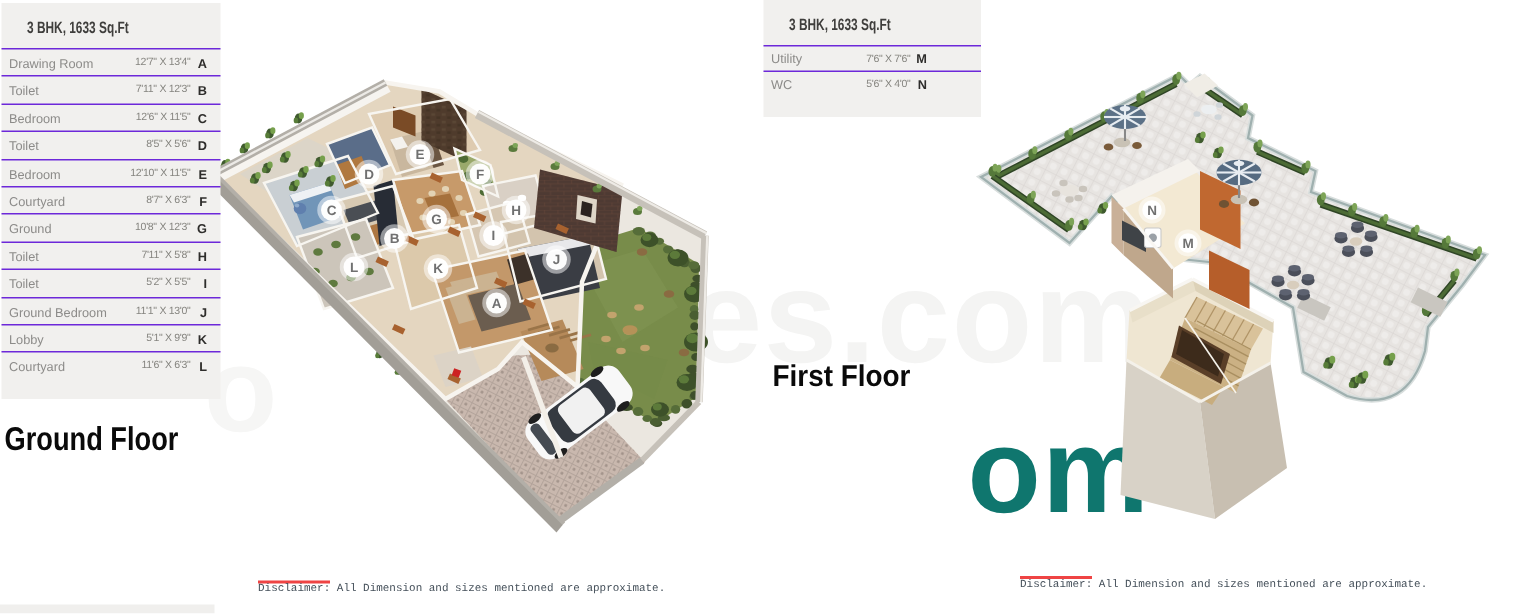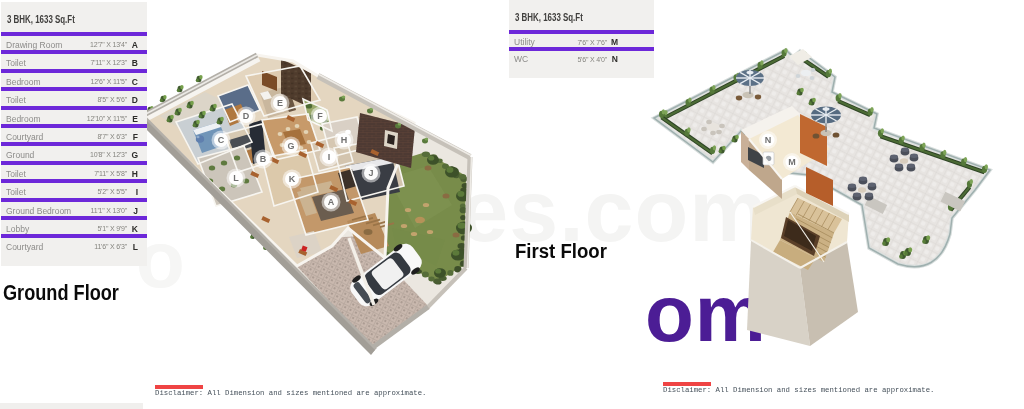--- a/index.html
+++ b/index.html
@@ -1,39 +1,39 @@
 <!DOCTYPE html>
 <html><head><meta charset="utf-8">
 <style>
 * { margin:0; padding:0; box-sizing:border-box; }
 html,body { width:1024px; height:409px; background:#ffffff; font-family:"Liberation Sans",sans-serif; position:relative; overflow:hidden; }
 .wm { position:absolute; color:#f4f4f3; font-weight:bold; letter-spacing:1px; z-index:1; }
 #wm1 { left:424px; top:160px; font-size:88px; }
-#wm2 { left:645px; top:268px; font-size:80px; color:#4c1d95; }
+#wm2 { left:645px; top:268px; font-size:80px; color:#0f766e; }
 #wm3 { left:136px; top:214px; font-size:80px; color:#f6f6f5; }
 .tbl { position:absolute; background:#f1f0ee; z-index:5; }
 #tleft { left:1px; top:2px; width:146px; height:264px; }
 #tright { left:509px; top:0px; width:145px; height:78px; }
-.thead { font-size:11px; font-weight:bold; color:#3f3e3c; padding:11px 0 0 6px; height:30px; }
+.thead { font-size:11px; font-weight:bold; color:#3f3e3c; padding:11px 0 0 17px; height:30px; }
 .thead span { display:inline-block; transform:scaleX(0.72); transform-origin:0 50%; white-space:nowrap; }
-.trow { position:relative; border-top:4px solid #6d28d9; font-size:8.5px; color:#8c8b89; }
+.trow { position:relative; border-top:1px solid #6d28d9; font-size:8.5px; color:#8c8b89; }
 #tleft .trow { height:18.4px; line-height:18.4px; }
 #tright .trow { height:17px; line-height:17px; }
 .rname { padding-left:5px; }
 .rdim { position:absolute; right:20px; font-size:7px; color:#85847f; letter-spacing:-0.2px; }
 .rlet { position:absolute; right:9px; font-weight:bold; color:#2e2d2b; font-size:8.5px; }
 #tright .rdim { right:47px; }
 #tright .rlet { right:36px; }
 .flabel { position:absolute; font-weight:bold; color:#0a0a0a; z-index:6; transform-origin:0 0; }
 #lab-g { left:3px; top:280px; font-size:22px; transform:scaleX(0.825); }
 #lab-f { left:515px; top:240px; font-size:20px; transform:scaleX(0.93); }
 .disc { position:absolute; font-family:"Liberation Mono",monospace; font-size:7.3px; color:#45505a; z-index:6; white-space:nowrap; }
 #disc1 { left:155px; top:389px; }
 #disc2 { left:663px; top:386px; }
-.disc b { font-weight:normal; border-top:4px solid #ef4444; }
+.disc b { font-weight:normal; border-top:2px solid #ef4444;margin-left:17px; }
 #bbar { position:absolute; left:0; top:403px; width:143px; height:6px; background:#f0efed; z-index:5; }
 svg { position:absolute; left:0; top:0; z-index:3; }
 </style></head>
 <body>
 <div class="wm" id="wm1">res.com</div>
 <div class="wm" id="wm2">om</div>
 <div class="wm" id="wm3">o</div>
 <div class="tbl" id="tleft">
   <div class="thead"><span>3 BHK, 1633 Sq.Ft</span></div>
   <div class="trow"><span class="rname">Drawing Room</span><span class="rdim">12'7" X 13'4"</span><span class="rlet">A</span></div>

